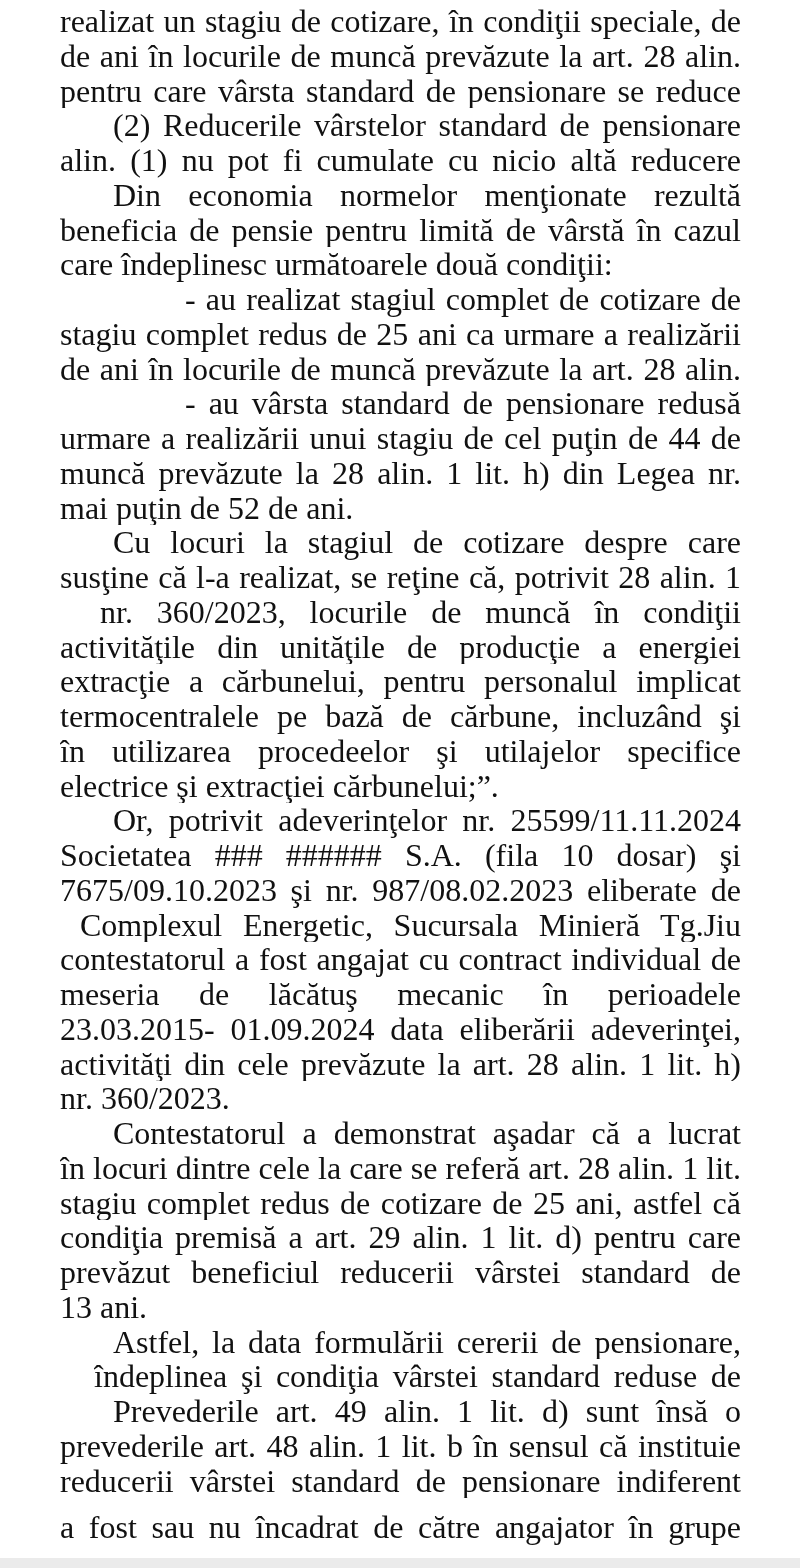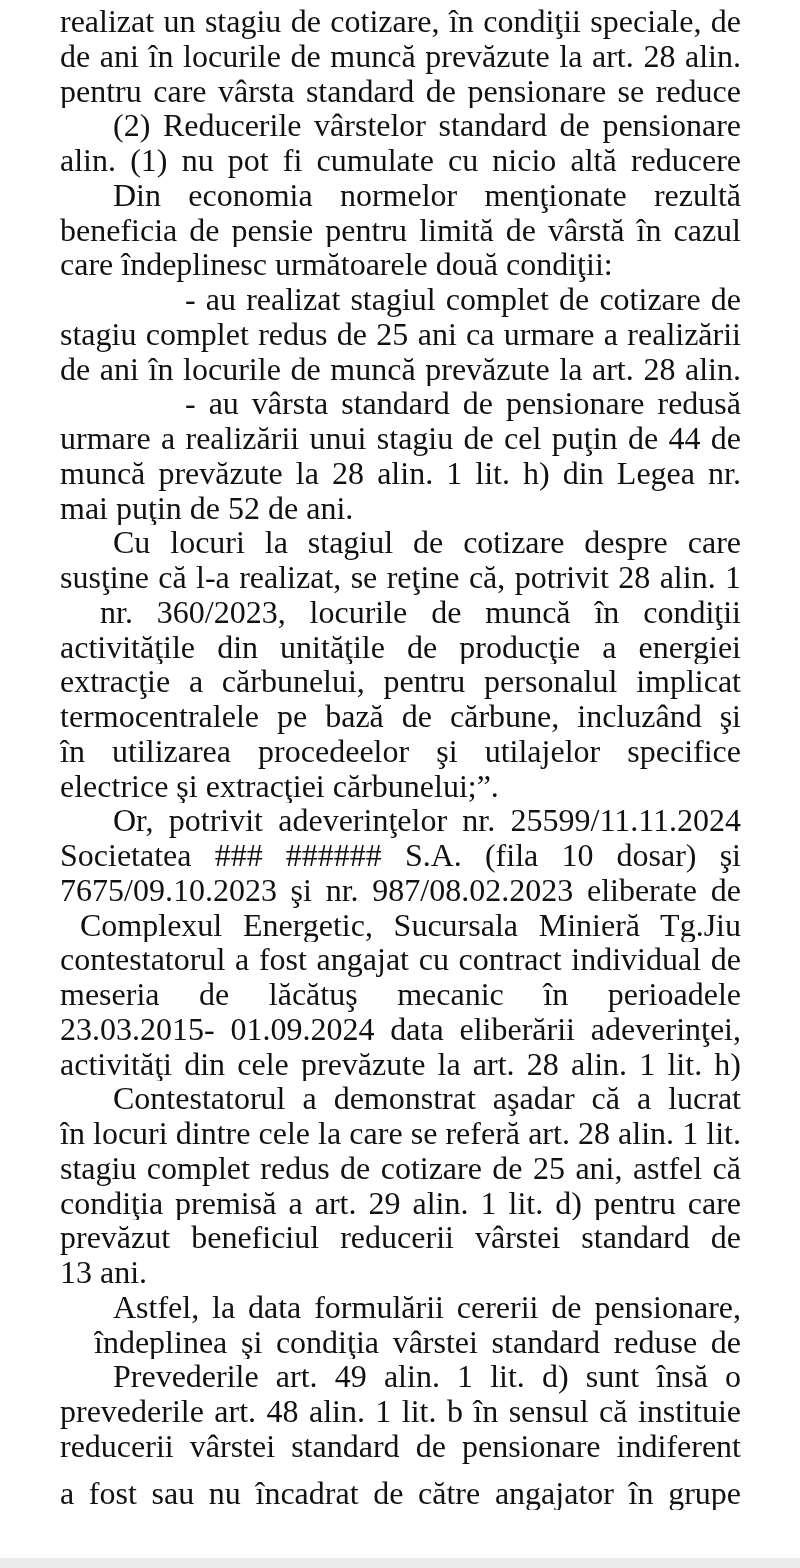--- a/index.html
+++ b/index.html
@@ -97,20 +97,21 @@
 
   <div>
     <div class="line indent" style="white-space: normal; overflow: hidden;">Or, potrivit adeverinţelor nr. 25599/11.11.2024 eliberată de</div>
     <div class="line" style="white-space: normal; overflow: hidden;">Societatea ### ###### S.A. (fila 10 dosar) şi adeverinţelor nr.</div>
     <div class="line" style="white-space: normal; overflow: hidden;">7675/09.10.2023 şi nr. 987/08.02.2023 eliberate de Societatea</div>
     <div class="line" style="white-space: normal; overflow: hidden; margin-left: 20px;">Complexul Energetic, Sucursala Minieră Tg.Jiu (filele 11-12 dosar),</div>
     <div class="line" style="white-space: normal; overflow: hidden;">contestatorul a fost angajat cu contract individual de muncă în</div>
     <div class="line" style="white-space: normal; overflow: hidden;">meseria de lăcătuş mecanic în perioadele 01.12.1997-22.03.2015 şi</div>
     <div class="line" style="white-space: normal; overflow: hidden;">23.03.2015- 01.09.2024 data eliberării adeverinţei, desfăşurând</div>
     <div class="line" style="white-space: normal; overflow: hidden;">activităţi din cele prevăzute la art. 28 alin. 1 lit. h) din Legea</div>
+    <div class="line last" style="white-space: normal; overflow: hidden;">nr. 360/2023.</div>
   </div>
 
   <div>
     <div class="line indent" style="white-space: normal; overflow: hidden;">Contestatorul a demonstrat aşadar că a lucrat ##### 26 de ani</div>
     <div class="line" style="white-space: normal; overflow: hidden;">în locuri dintre cele la care se referă art. 28 alin. 1 lit. h şi a realizat</div>
     <div class="line" style="white-space: normal; overflow: hidden;">stagiu complet redus de cotizare de 25 ani, astfel că este îndeplinită</div>
     <div class="line" style="white-space: normal; overflow: hidden;">condiţia premisă a art. 29 alin. 1 lit. d) pentru care legiuitorul a</div>
     <div class="line" style="white-space: normal; overflow: hidden;">prevăzut beneficiul reducerii vârstei standard de pensionare de</div>
     <div class="line last" style="white-space: normal; overflow: hidden;">13 ani.</div>
   </div>

